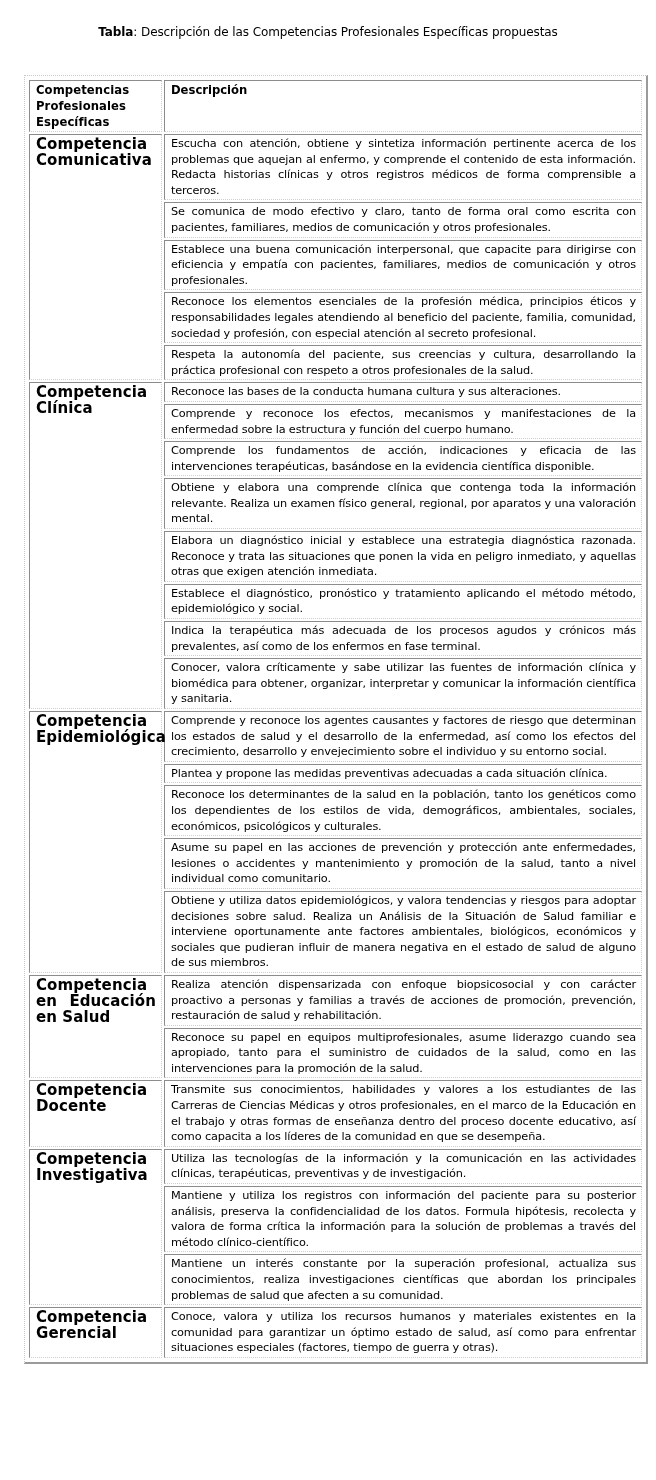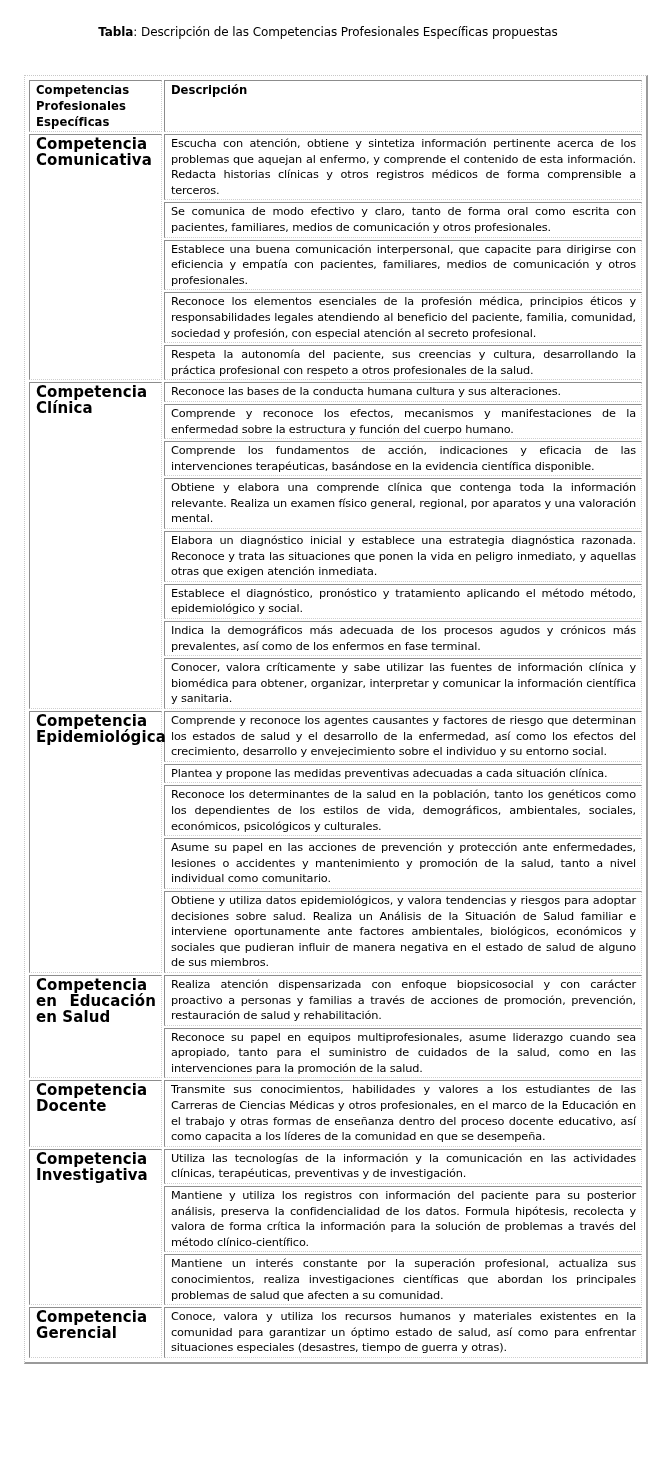--- a/index.html
+++ b/index.html
@@ -67,21 +67,21 @@
         <tr>
           <td class="desc">Obtiene y elabora una comprende clínica que contenga toda la información relevante. Realiza un examen físico general, regional, por aparatos y una valoración mental.</td>
         </tr>
         <tr>
           <td class="desc">Elabora un diagnóstico inicial y establece una estrategia diagnóstica razonada. Reconoce y trata las situaciones que ponen la vida en peligro inmediato, y aquellas otras que exigen atención inmediata.</td>
         </tr>
         <tr>
           <td class="desc">Establece el diagnóstico, pronóstico y tratamiento aplicando el método método, epidemiológico y social.</td>
         </tr>
         <tr>
-          <td class="desc">Indica la demográficos más adecuada de los procesos agudos y crónicos más prevalentes, así como de los enfermos en fase terminal.</td>
+          <td class="desc">Indica la terapéutica más adecuada de los procesos agudos y crónicos más prevalentes, así como de los enfermos en fase terminal.</td>
         </tr>
         <tr>
           <td class="desc">Conocer, valora críticamente y sabe utilizar las fuentes de información clínica y biomédica para obtener, organizar, interpretar y comunicar la información científica y sanitaria.</td>
         </tr>
         <tr>
           <td class="comp" rowspan="5">Competencia Epidemiológica</td>
           <td class="desc">Comprende y reconoce los agentes causantes y factores de riesgo que determinan los estados de salud y el desarrollo de la enfermedad, así como los efectos del crecimiento, desarrollo y envejecimiento sobre el individuo y su entorno social.</td>
         </tr>
         <tr>
           <td class="desc">Plantea y propone las medidas preventivas adecuadas a cada situación clínica.</td>
@@ -111,17 +111,17 @@
           <td class="desc">Utiliza las tecnologías de la información y la comunicación en las actividades clínicas, terapéuticas, preventivas y de investigación.</td>
         </tr>
         <tr>
           <td class="desc">Mantiene y utiliza los registros con información del paciente para su posterior análisis, preserva la confidencialidad de los datos. Formula hipótesis, recolecta y valora de forma crítica la información para la solución de problemas a través del método clínico-científico.</td>
         </tr>
         <tr>
           <td class="desc">Mantiene un interés constante por la superación profesional, actualiza sus conocimientos, realiza investigaciones científicas que abordan los principales problemas de salud que afecten a su comunidad.</td>
         </tr>
         <tr>
           <td class="comp" rowspan="1">Competencia Gerencial</td>
-          <td class="desc">Conoce, valora y utiliza los recursos humanos y materiales existentes en la comunidad para garantizar un óptimo estado de salud, así como para enfrentar situaciones especiales (desastres, tiempo de guerra y otras).</td>
+          <td class="desc">Conoce, valora y utiliza los recursos humanos y materiales existentes en la comunidad para garantizar un óptimo estado de salud, así como para enfrentar situaciones especiales (factores, tiempo de guerra y otras).</td>
         </tr>
       </tbody>
   </table>
 </div>
 
 </body></html>

